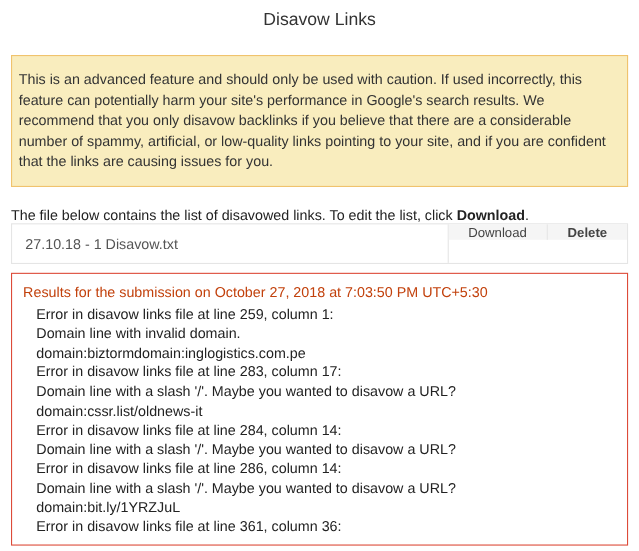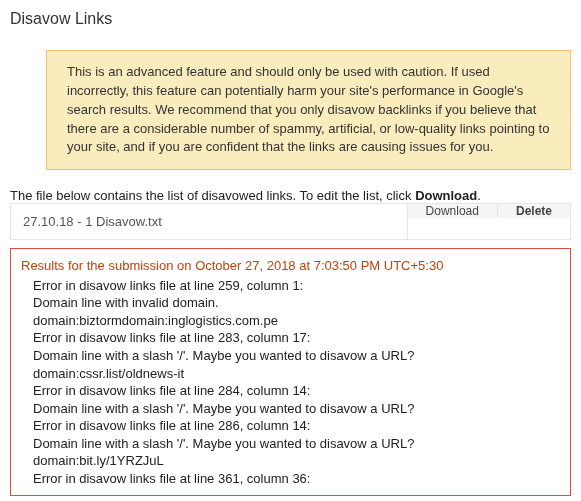--- a/index.html
+++ b/index.html
@@ -9,30 +9,30 @@
     font-family: Arial, sans-serif;
     font-size: 13px;
     color: #222;
     background: #fff;
     width: 581px;
   }
   .title {
     font-size: 16px;
     color: #333;
     margin: 0 0 22px 0;
+    text-align: center;
   }
   .warning-box {
     background: #f9edbe;
     border: 1px solid #f0c36d;
-    padding: 12px 20px;
+    padding: 12px 6px;
     margin-bottom: 18px;
     font-size: 13px;
     line-height: 1.45;
     color: #333;
-    margin-left: 36px;
   }
   .intro {
     font-size: 13px;
     margin-bottom: 0;
     color: #222;
   }
   .file-row {
     display: flex;
     align-items: flex-start;
     border: 1px solid #e5e5e5;

